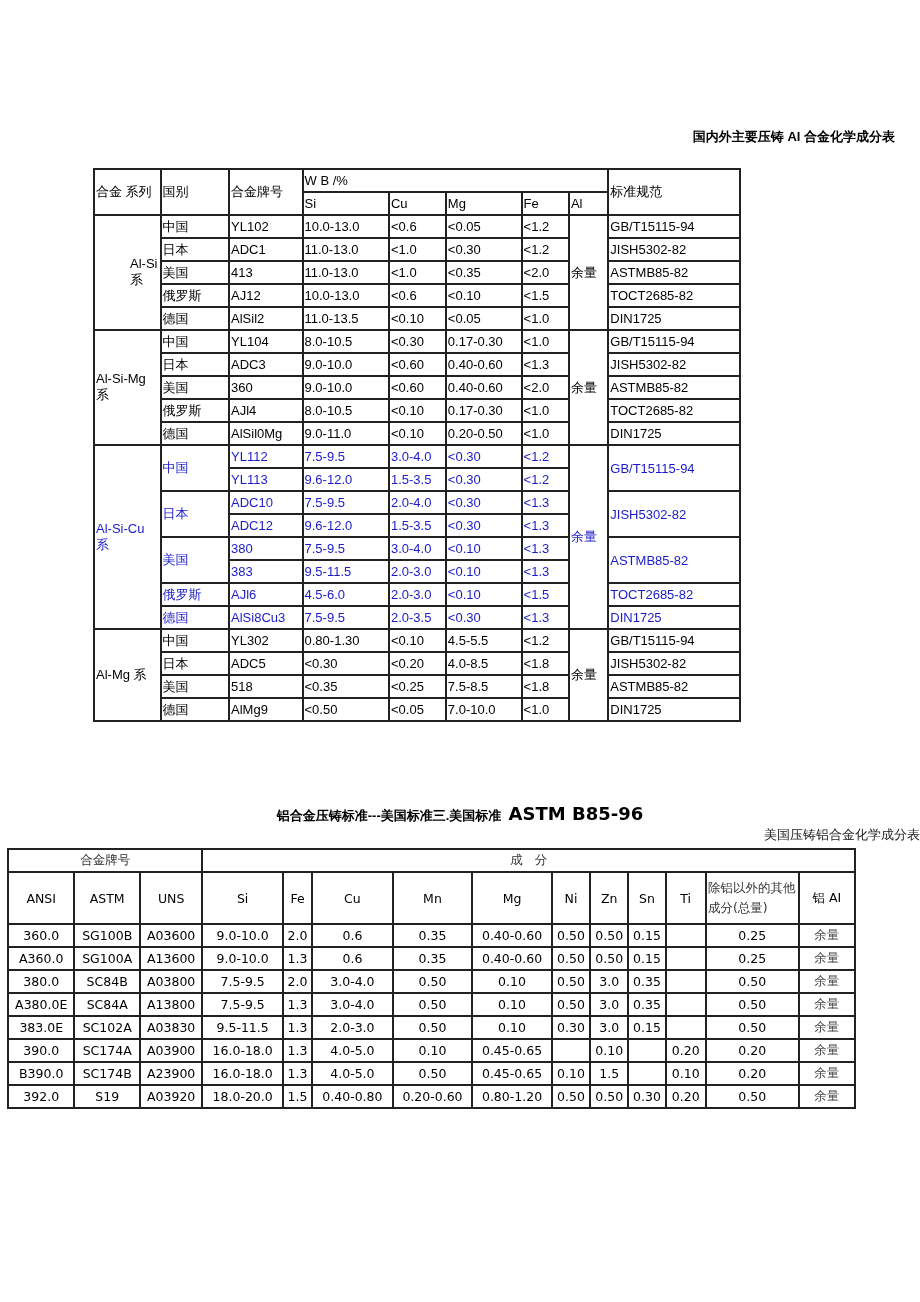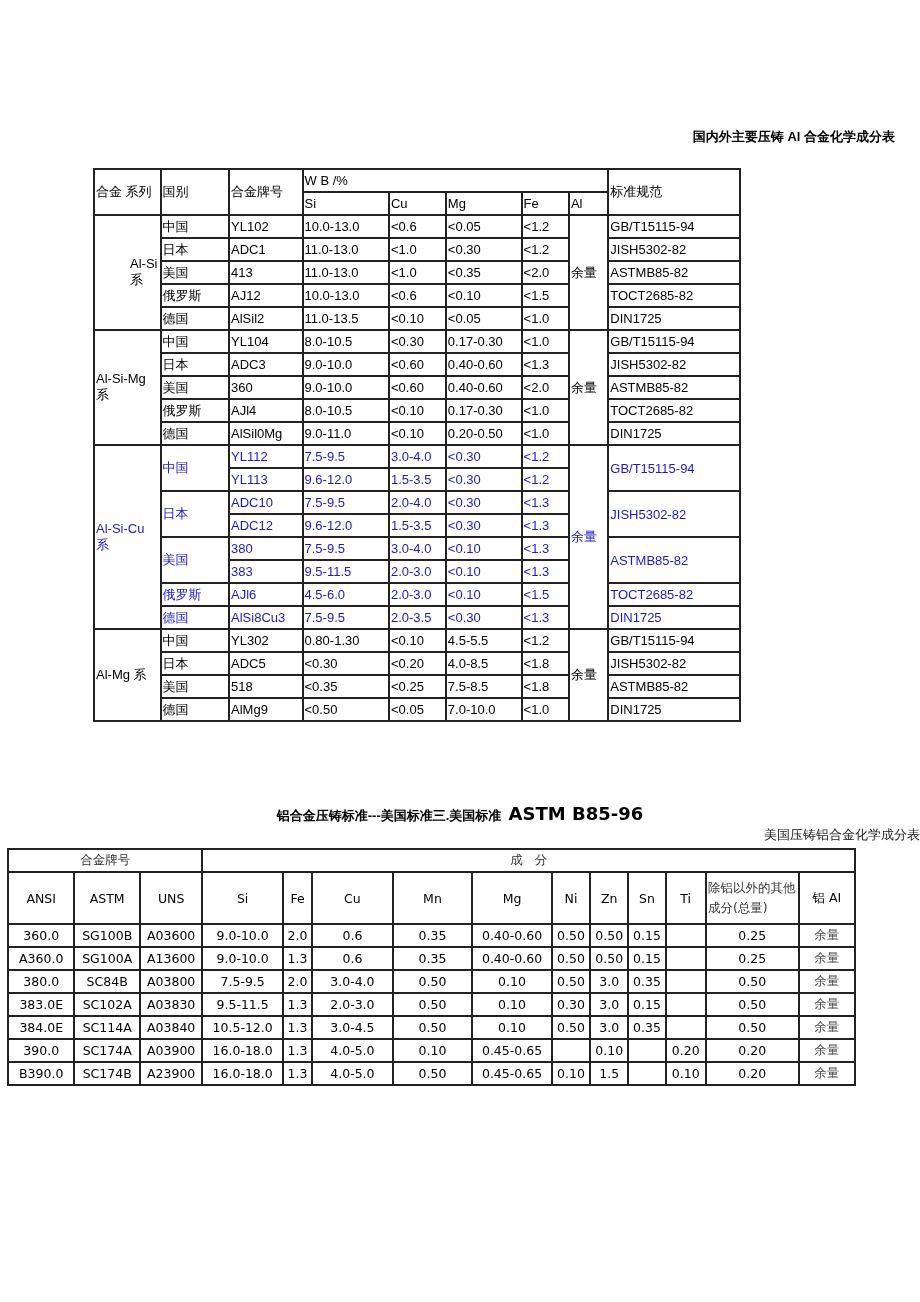--- a/index.html
+++ b/index.html
@@ -340,52 +340,52 @@
         <td>0.50</td>
         <td>0.10</td>
         <td>0.50</td>
         <td>3.0</td>
         <td>0.35</td>
         <td></td>
         <td>0.50</td>
         <td class="bal">余量</td>
       </tr>
       <tr>
+        <td>A380.0E</td>
+        <td>SC84A</td>
+        <td>A13800</td>
+        <td>7.5-9.5</td>
+        <td>1.3</td>
+        <td>3.0-4.0</td>
+        <td>0.50</td>
+        <td>0.10</td>
+        <td>0.50</td>
+        <td>3.0</td>
+        <td>0.35</td>
+        <td></td>
+        <td>0.50</td>
+        <td class="bal">余量</td>
+      </tr>
+      <tr>
         <td>383.0E</td>
         <td>SC102A</td>
         <td>A03830</td>
         <td>9.5-11.5</td>
         <td>1.3</td>
         <td>2.0-3.0</td>
         <td>0.50</td>
         <td>0.10</td>
         <td>0.30</td>
         <td>3.0</td>
         <td>0.15</td>
         <td></td>
         <td>0.50</td>
         <td class="bal">余量</td>
       </tr>
       <tr>
-        <td>384.0E</td>
-        <td>SC114A</td>
-        <td>A03840</td>
-        <td>10.5-12.0</td>
-        <td>1.3</td>
-        <td>3.0-4.5</td>
-        <td>0.50</td>
-        <td>0.10</td>
-        <td>0.50</td>
-        <td>3.0</td>
-        <td>0.35</td>
-        <td></td>
-        <td>0.50</td>
-        <td class="bal">余量</td>
-      </tr>
-      <tr>
         <td>390.0</td>
         <td>SC174A</td>
         <td>A03900</td>
         <td>16.0-18.0</td>
         <td>1.3</td>
         <td>4.0-5.0</td>
         <td>0.10</td>
         <td>0.45-0.65</td>
         <td></td>
         <td>0.10</td>
@@ -403,14 +403,30 @@
         <td>4.0-5.0</td>
         <td>0.50</td>
         <td>0.45-0.65</td>
         <td>0.10</td>
         <td>1.5</td>
         <td></td>
         <td>0.10</td>
         <td>0.20</td>
         <td class="bal">余量</td>
       </tr>
+      <tr>
+        <td>392.0</td>
+        <td>S19</td>
+        <td>A03920</td>
+        <td>18.0-20.0</td>
+        <td>1.5</td>
+        <td>0.40-0.80</td>
+        <td>0.20-0.60</td>
+        <td>0.80-1.20</td>
+        <td>0.50</td>
+        <td>0.50</td>
+        <td>0.30</td>
+        <td>0.20</td>
+        <td>0.50</td>
+        <td class="bal">余量</td>
+      </tr>
     </tbody>
 </table>
 
 </body></html>

